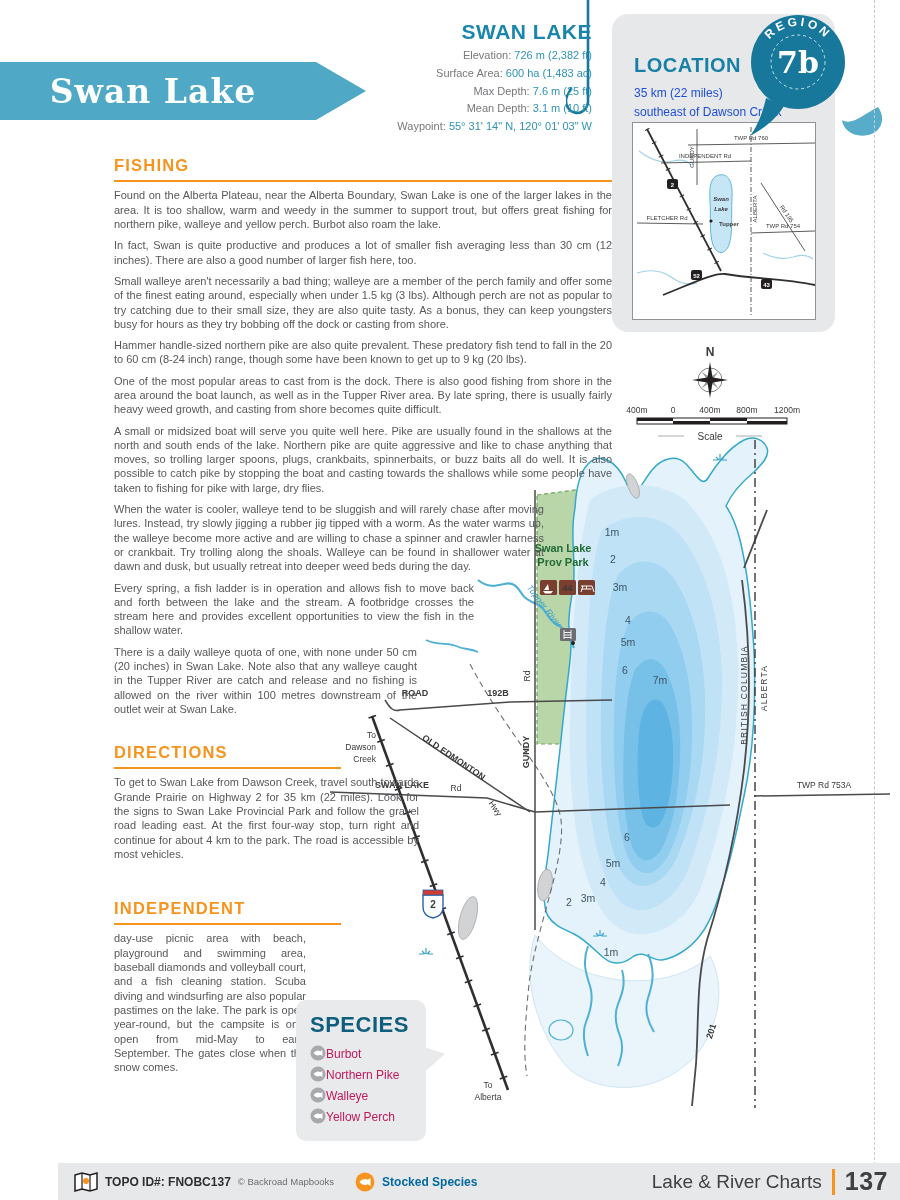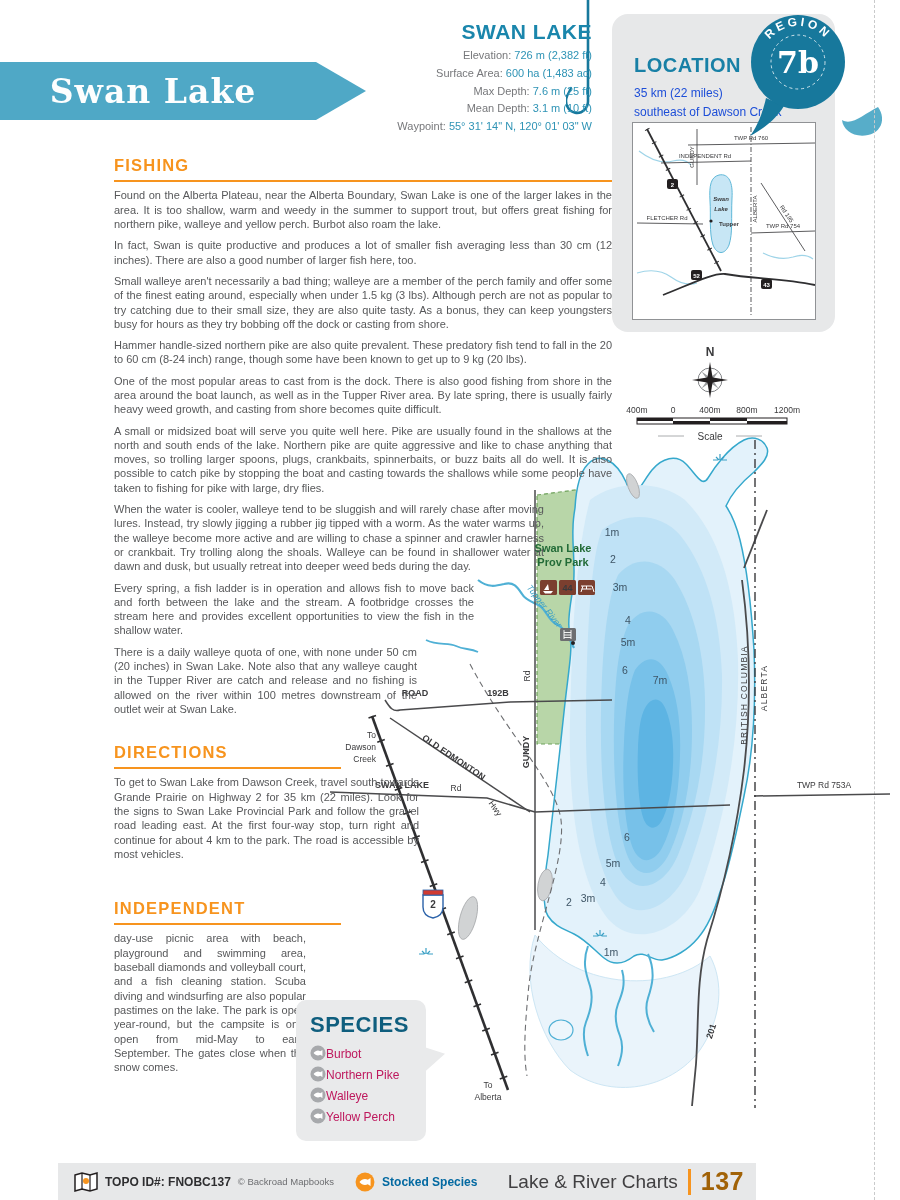--- a/index.html
+++ b/index.html
@@ -48,30 +48,30 @@
   .lakemap{position:absolute;left:330px;top:340px;pointer-events:none;}
   #lakemap text{font-family:"Liberation Sans",sans-serif;fill:#3A3A3C;}
   #lakemap .rl{font-size:9px;font-weight:700;}
   #lakemap .sm{font-size:8.5px;}
   #lakemap .dep{font-size:10.5px;fill:#3E5566;}
   #lakemap .grn{fill:#226B37;font-weight:700;font-size:11px;text-anchor:middle;}
   #lakemap .blu{fill:#3AA0C5;font-style:italic;}
   #minimap text{font-family:"Liberation Sans",sans-serif;fill:#3A3A3C;font-size:6px;}
   #minimap .wt{fill:#fff;font-weight:700;}
   
-  .footer{position:absolute;left:58px;top:1163px;width:698px;height:37px;background:#E7E8E9;
+  .footer{position:absolute;left:58px;top:1163px;width:842px;height:37px;background:#E7E8E9;
           display:flex;align-items:center;justify-content:space-between;padding:0 12px 0 16px;box-sizing:border-box;}
   .f-left{display:flex;align-items:center;gap:7px;}
   .f-topo{font-size:12px;font-weight:700;color:#2E2E30;}
   .f-copy{font-size:9.5px;color:#6D6E71;}
   .f-stocked{font-size:12px;font-weight:700;color:#0369a1;}
   .f-right{display:flex;align-items:center;}
   .f-series{font-size:19px;color:#414042;}
   .f-div{width:3px;height:26px;background:#F7941E;margin:0 10px;}
-  .f-page{font-size:25px;font-weight:800;color:#a16207;letter-spacing:.5px;}
+  .f-page{font-size:25px;font-weight:800;color:#404040;letter-spacing:.5px;}
 </style>
 </head>
 <body>
 
 <div class="page">
 
   <svg class="hookline" width="44" height="150" viewBox="0 0 44 150">
     <path d="M22,0 V100 a11,12 0 1 1 -21,-4" fill="none" stroke="#17789C" stroke-width="2.6" stroke-linecap="round"></path>
     <path d="M1,96 l4,-8" fill="none" stroke="#17789C" stroke-width="2.2" stroke-linecap="round"></path>
   </svg>

